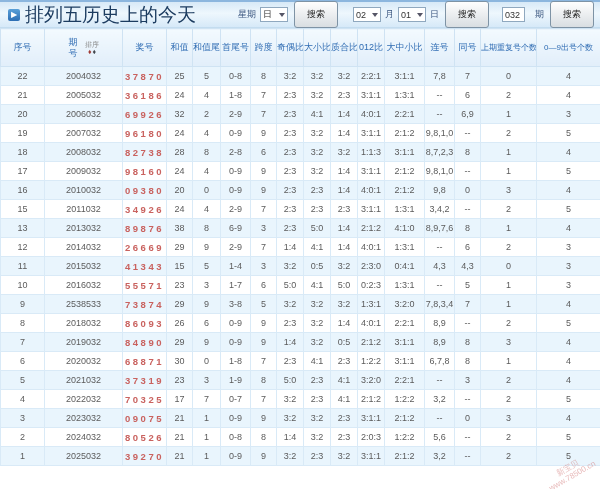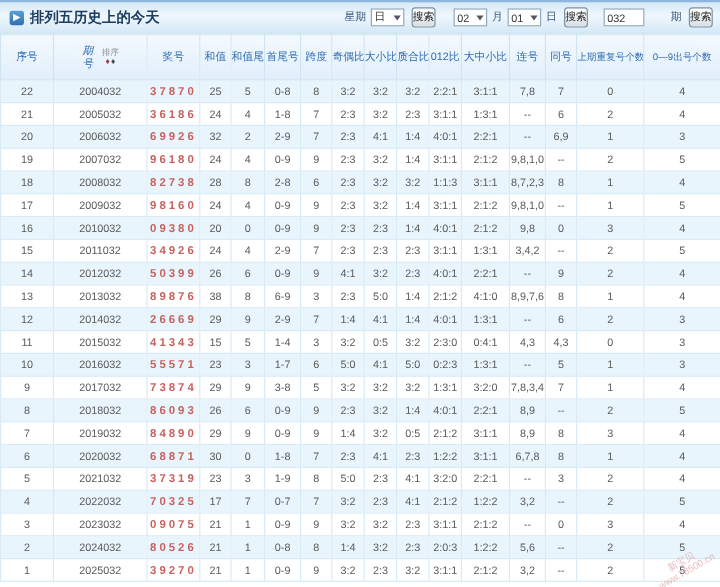--- a/index.html
+++ b/index.html
@@ -15,58 +15,58 @@
     padding:0 6px 0 8px;
     background:linear-gradient(180deg,#d7e9f7 0%,#eef7fd 45%,#d6e9f8 100%);
     border-top:2px solid #8cb6de; border-bottom:1px solid #c3dcef;
   }
   .title-left { display:flex; align-items:center; gap:5px; }
   .title-icon {
     width:12px; height:12px; border-radius:2px; flex:0 0 auto;
     background:linear-gradient(#5aa0d8,#2d6eb4);
     color:#fff; font-size:8px; line-height:12px; text-align:center;
   }
-  .title-text { font-size:12px; font-weight:bold; color:#1c3c60; }
+  .title-text { font-size:19px; font-weight:normal; color:#1c3c60; }
   .controls { display:flex; align-items:center; font-size:9px; color:#39557f; }
   .controls .lbl { margin:17px 2px; }
   .ctl-gap { width:13px; }
   .select {
     display:inline-flex; align-items:center; justify-content:space-between;
     width:28px; height:15px; padding:0 2px; margin:0 2px;
     border:1px solid #8fa8bf; background:#fff; color:#333; cursor:pointer;
   }
   .caret { width:0; height:0; border-left:3px solid transparent; border-right:3px solid transparent; border-top:4px solid #556; }
   .btn {
-    height:17px; font-size:9px; padding:0 0; margin-left:4px; cursor:pointer;
+    height:27px; font-size:9px; padding:0 12px; margin-left:4px; cursor:pointer;
     border:1px solid #7e93a5; border-radius:3px; color:#222;
     background:linear-gradient(#fefefe,#d9dee2);
     font-family:Liberation Mono, monospace;
   }
   .issue-input {
-    width:34px; height:15px; border:1px solid #8fa8bf; font-size:9px;
-    padding:0 2px; color:#333; margin-right:20px; font-family:inherit;
+    width:23px; height:15px; border:1px solid #8fa8bf; font-size:9px;
+    padding:0 2px; color:#333; margin-right:8px; font-family:inherit;
   }
   
   table { width:600px; table-layout:fixed; border-collapse:collapse; }
   th {
     height:38px; padding:0; font-size:9px; font-weight:normal; color:#2f6cb3;
     background:linear-gradient(#f3fafe,#e1eefa);
     border:1px solid #cfe3f3; text-align:center; white-space:nowrap; overflow:hidden;
   }
   th.small { font-size:8px;margin-left:32px; }
   td {
     height:19px; padding:0; font-size:9px; color:#5b5b5b; text-align:center;
     border:1px solid #d9eaf7; white-space:nowrap; overflow:hidden;
   }
   tbody tr:nth-child(odd) td { background:#e9f5fd; }
   tbody tr:nth-child(even) td { background:#ffffff; }
   td.prize { color:#c9625f; font-weight:bold; letter-spacing:2.5px; font-size:9.5px; }
   
   .qh-wrap { display:flex; align-items:center; justify-content:center; gap:7px; }
-  .qh { display:inline-block; width:10px; line-height:11px; white-space:normal; word-break:break-all;font-style:italic; }
+  .qh { display:inline-block; width:10px; line-height:11px; white-space:normal; word-break:break-all; }
   .sort-block { display:flex; flex-direction:column; align-items:center; line-height:7px; cursor:pointer; }
   .sort-label { font-size:7px; color:#8a8a8a; }
   .sort-icons { display:flex; gap:1px; }
   .si { font-size:7px; line-height:7px; }
   .si.red  { color:#a03b35; }
   .si.dark { color:#44484e; }
   
   .watermark {
     position:absolute; right:4px; bottom:8px; transform:rotate(-30deg);
     color:rgba(214,130,130,.55); font-size:8px; line-height:9px; text-align:center;
@@ -303,38 +303,20 @@
     <td>2:3</td>
     <td>2:3</td>
     <td>3:1:1</td>
     <td>1:3:1</td>
     <td>3,4,2</td>
     <td>--</td>
     <td>2</td>
     <td>5</td>
   </tr>
 
-  <tr>
-    <td>14</td>
-    <td>2012032</td>
-    <td class="prize">50399</td>
-    <td>26</td>
-    <td>6</td>
-    <td>0-9</td>
-    <td>9</td>
-    <td>4:1</td>
-    <td>3:2</td>
-    <td>2:3</td>
-    <td>4:0:1</td>
-    <td>2:2:1</td>
-    <td>--</td>
-    <td>9</td>
-    <td>2</td>
-    <td>4</td>
-  </tr>
 
   <tr>
     <td>13</td>
     <td>2013032</td>
     <td class="prize">89876</td>
     <td>38</td>
     <td>8</td>
     <td>6-9</td>
     <td>3</td>
     <td>2:3</td>
@@ -400,21 +382,21 @@
     <td>0:2:3</td>
     <td>1:3:1</td>
     <td>--</td>
     <td>5</td>
     <td>1</td>
     <td>3</td>
   </tr>
 
   <tr>
     <td>9</td>
-    <td>2017032</td>
+    <td>2538533</td>
     <td class="prize">73874</td>
     <td>29</td>
     <td>9</td>
     <td>3-8</td>
     <td>5</td>
     <td>3:2</td>
     <td>3:2</td>
     <td>3:2</td>
     <td>1:3:1</td>
     <td>3:2:0</td>

